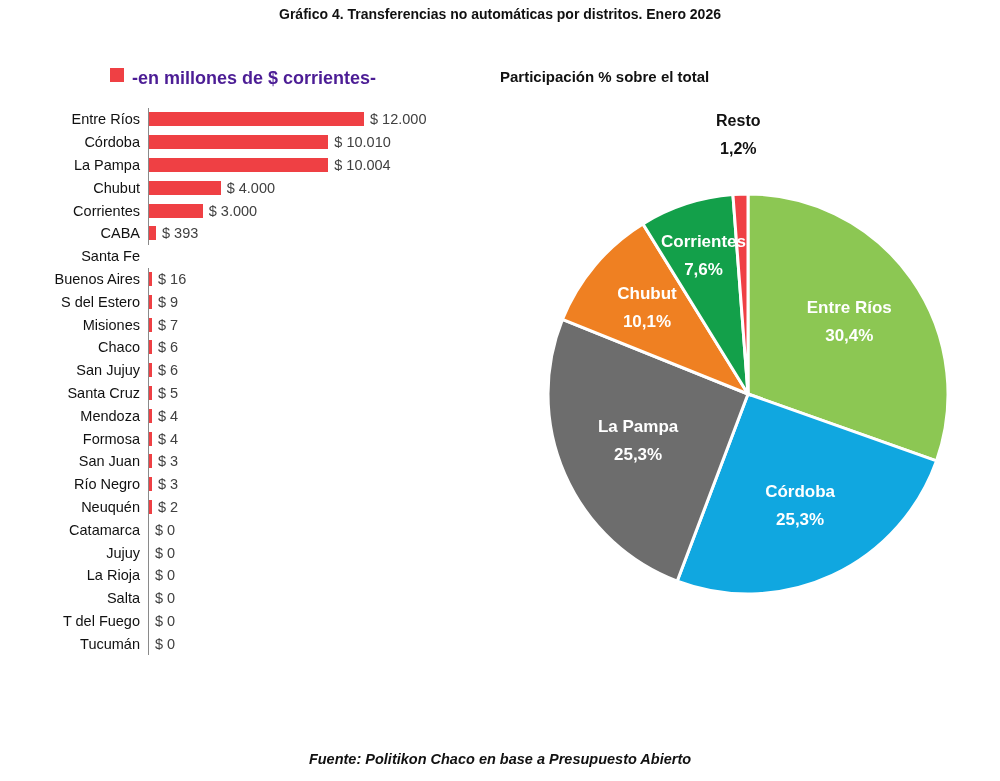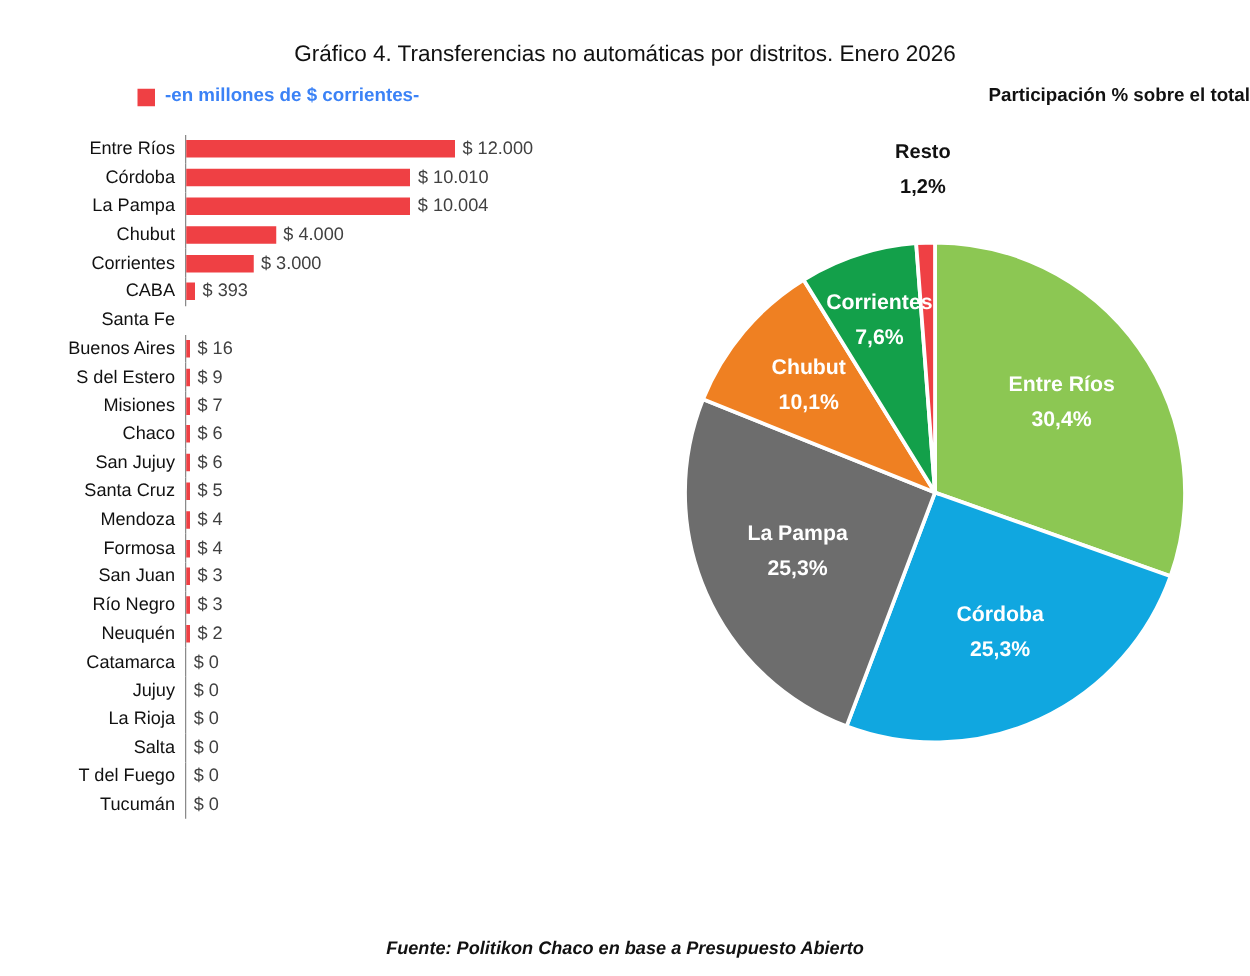--- a/index.html
+++ b/index.html
@@ -14,43 +14,42 @@
     color: #1a1a1a;
     position: relative;
     overflow: hidden;
   }
   #chart-title {
     position: absolute;
     top: 6px;
     left: 0;
     width: 1000px;
     text-align: center;
-    font-size: 18px;
-    font-weight: normal;
+    font-size: 14px;
+    font-weight: bold;
     color: #111111;
-    margin-top: 27px;
   }
   
   #left-panel {
     position: absolute;
     left: 0;
     top: 60px;
     width: 500px;
     height: 640px;
   }
   #bar-legend {
     position: absolute;
     left: 110px;
     top: 8px;
     display: flex;
-    align-items: flex-end;
+    align-items: flex-start;
     gap: 8px;
-    font-size: 15px;
-    font-weight: bold;
-    color: #3b82f6;
+    font-size: 18px;
+    font-weight: bold;
+    color: #4c1d95;
   }
   #bar-legend .swatch {
     width: 14px;
     height: 14px;
     background: #ef4044;
     display: inline-block;
   }
   #bars-area {
     position: absolute;
     left: 0;
@@ -95,21 +94,21 @@
     left: 500px;
     top: 60px;
     width: 500px;
     height: 640px;
   }
   #pie-subtitle {
     position: absolute;
     top: 8px;
     left: 0;
     width: 500px;
-    text-align: right;
+    text-align: left;
     font-size: 15px;
     font-weight: bold;
     color: #111;
   }
   #pie-wrap {
     position: absolute;
     left: 0;
     top: 52px;
     width: 500px;
     height: 560px;

